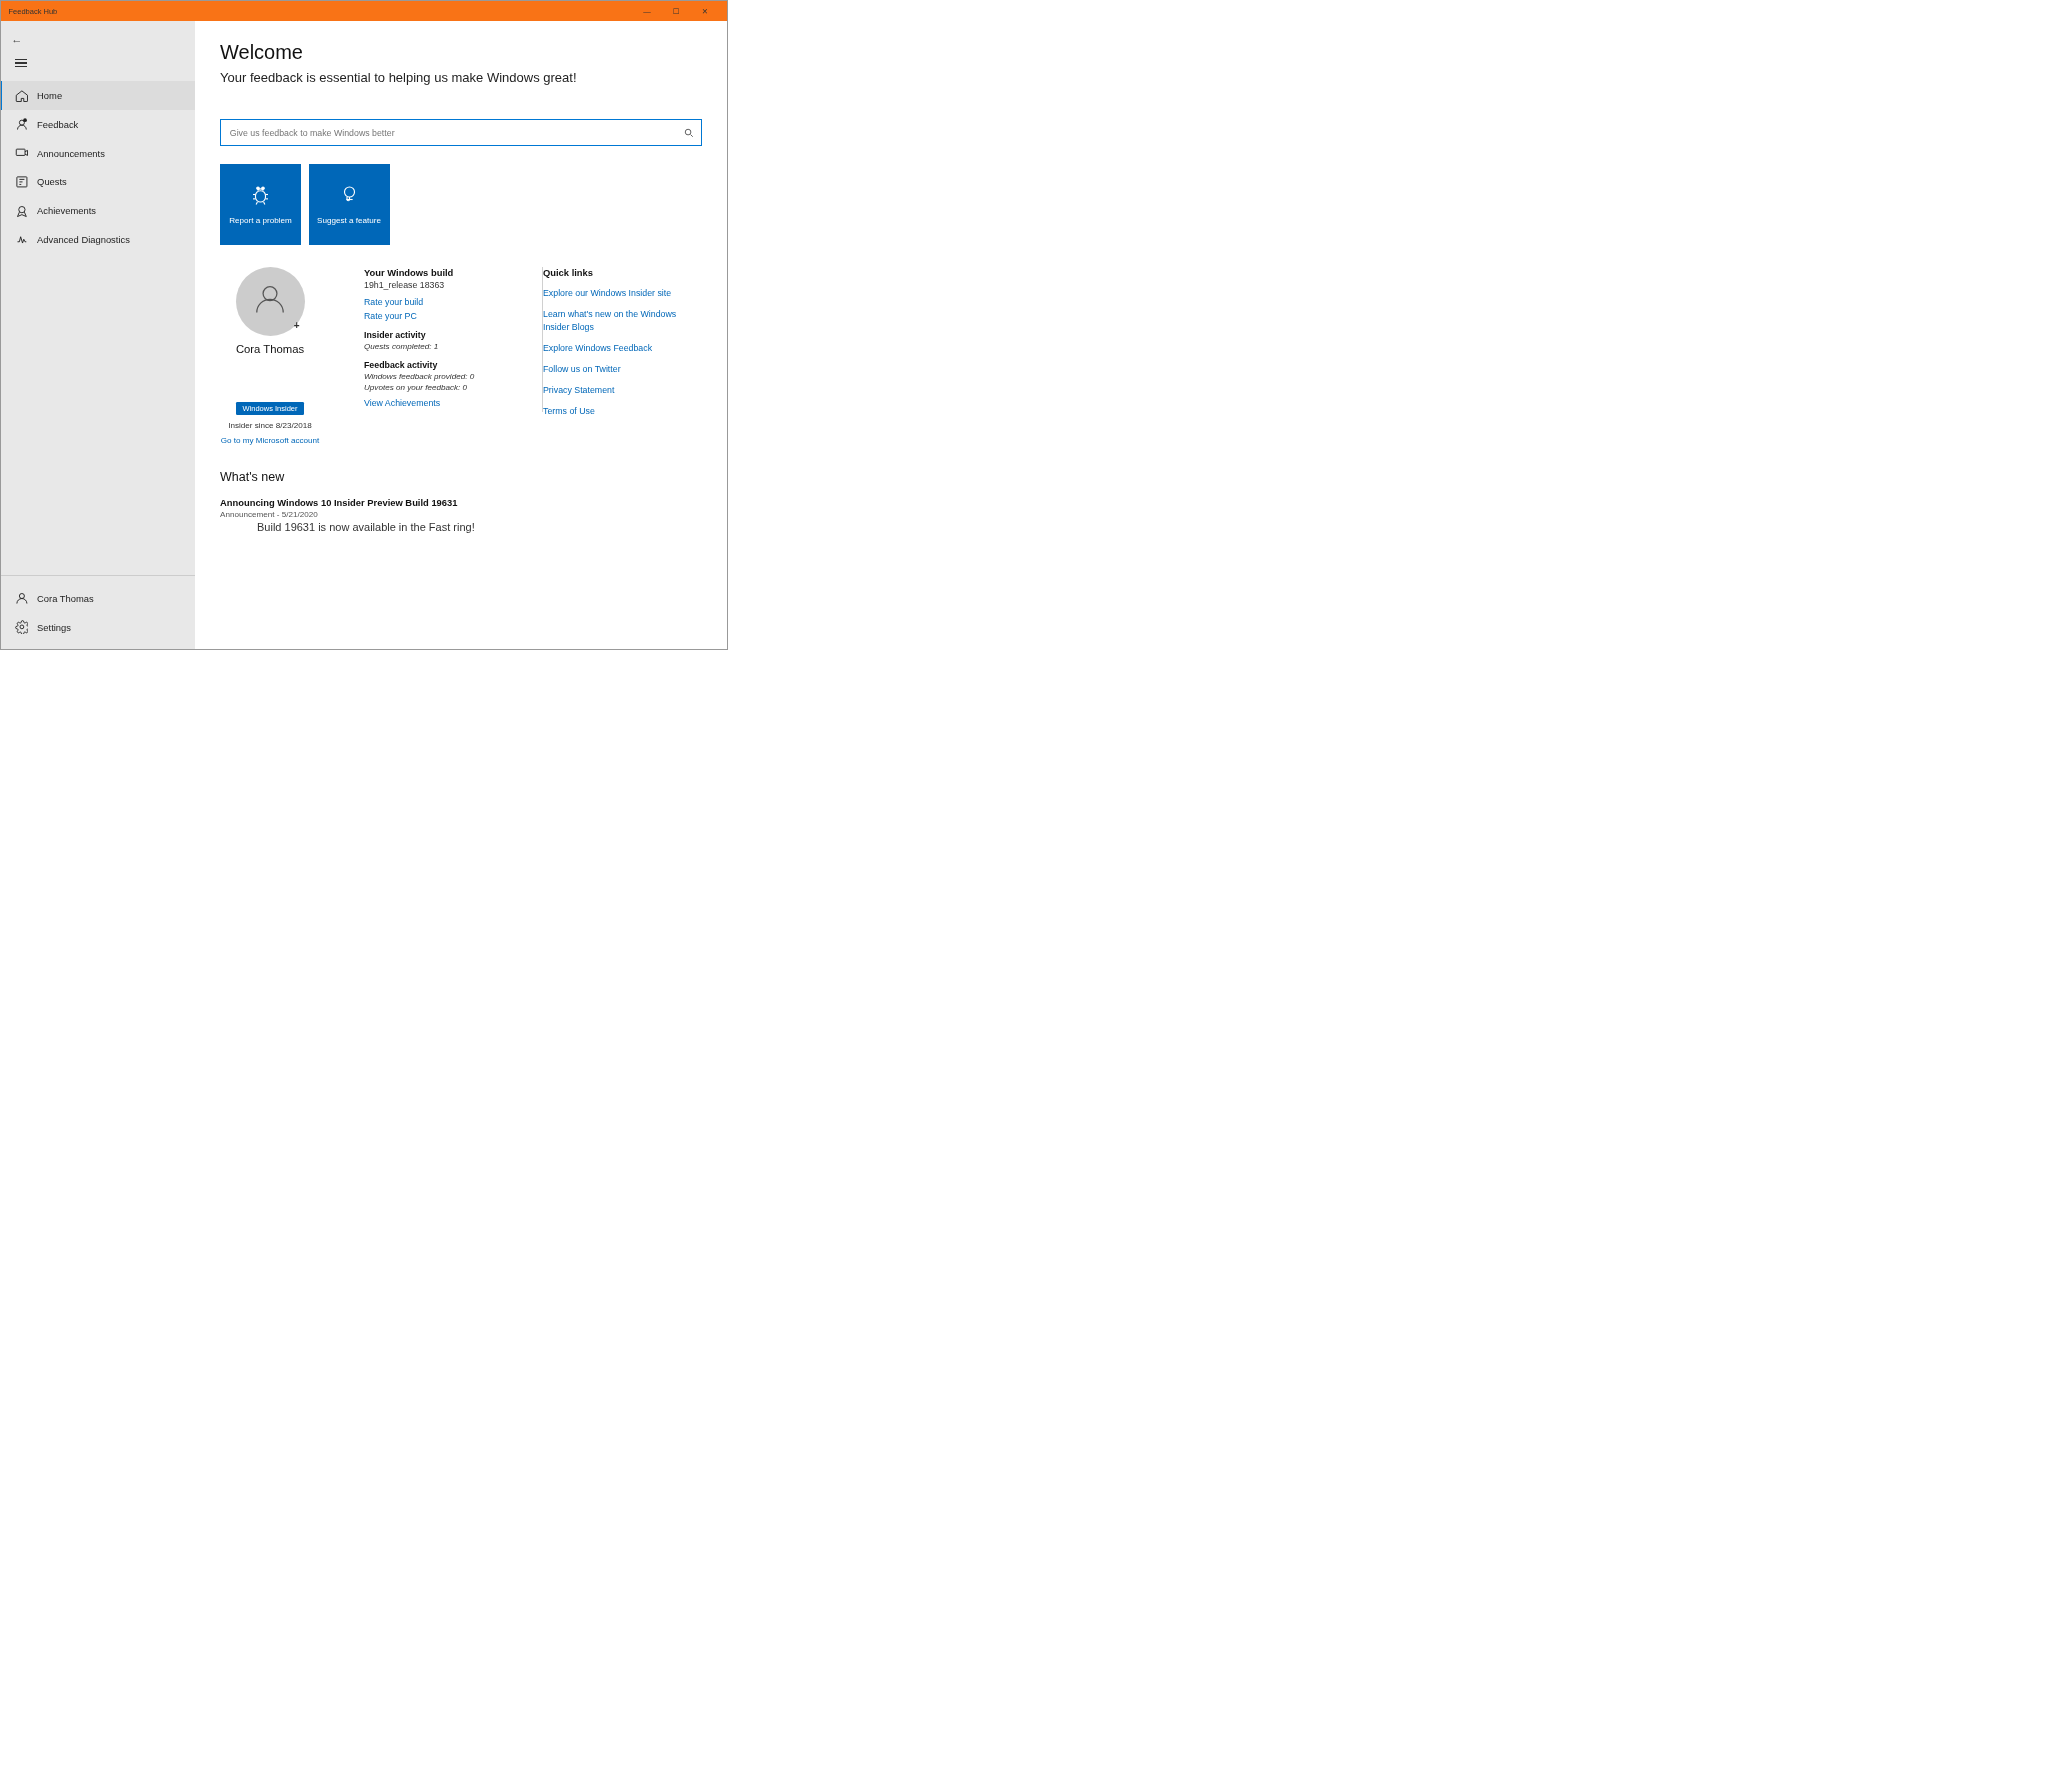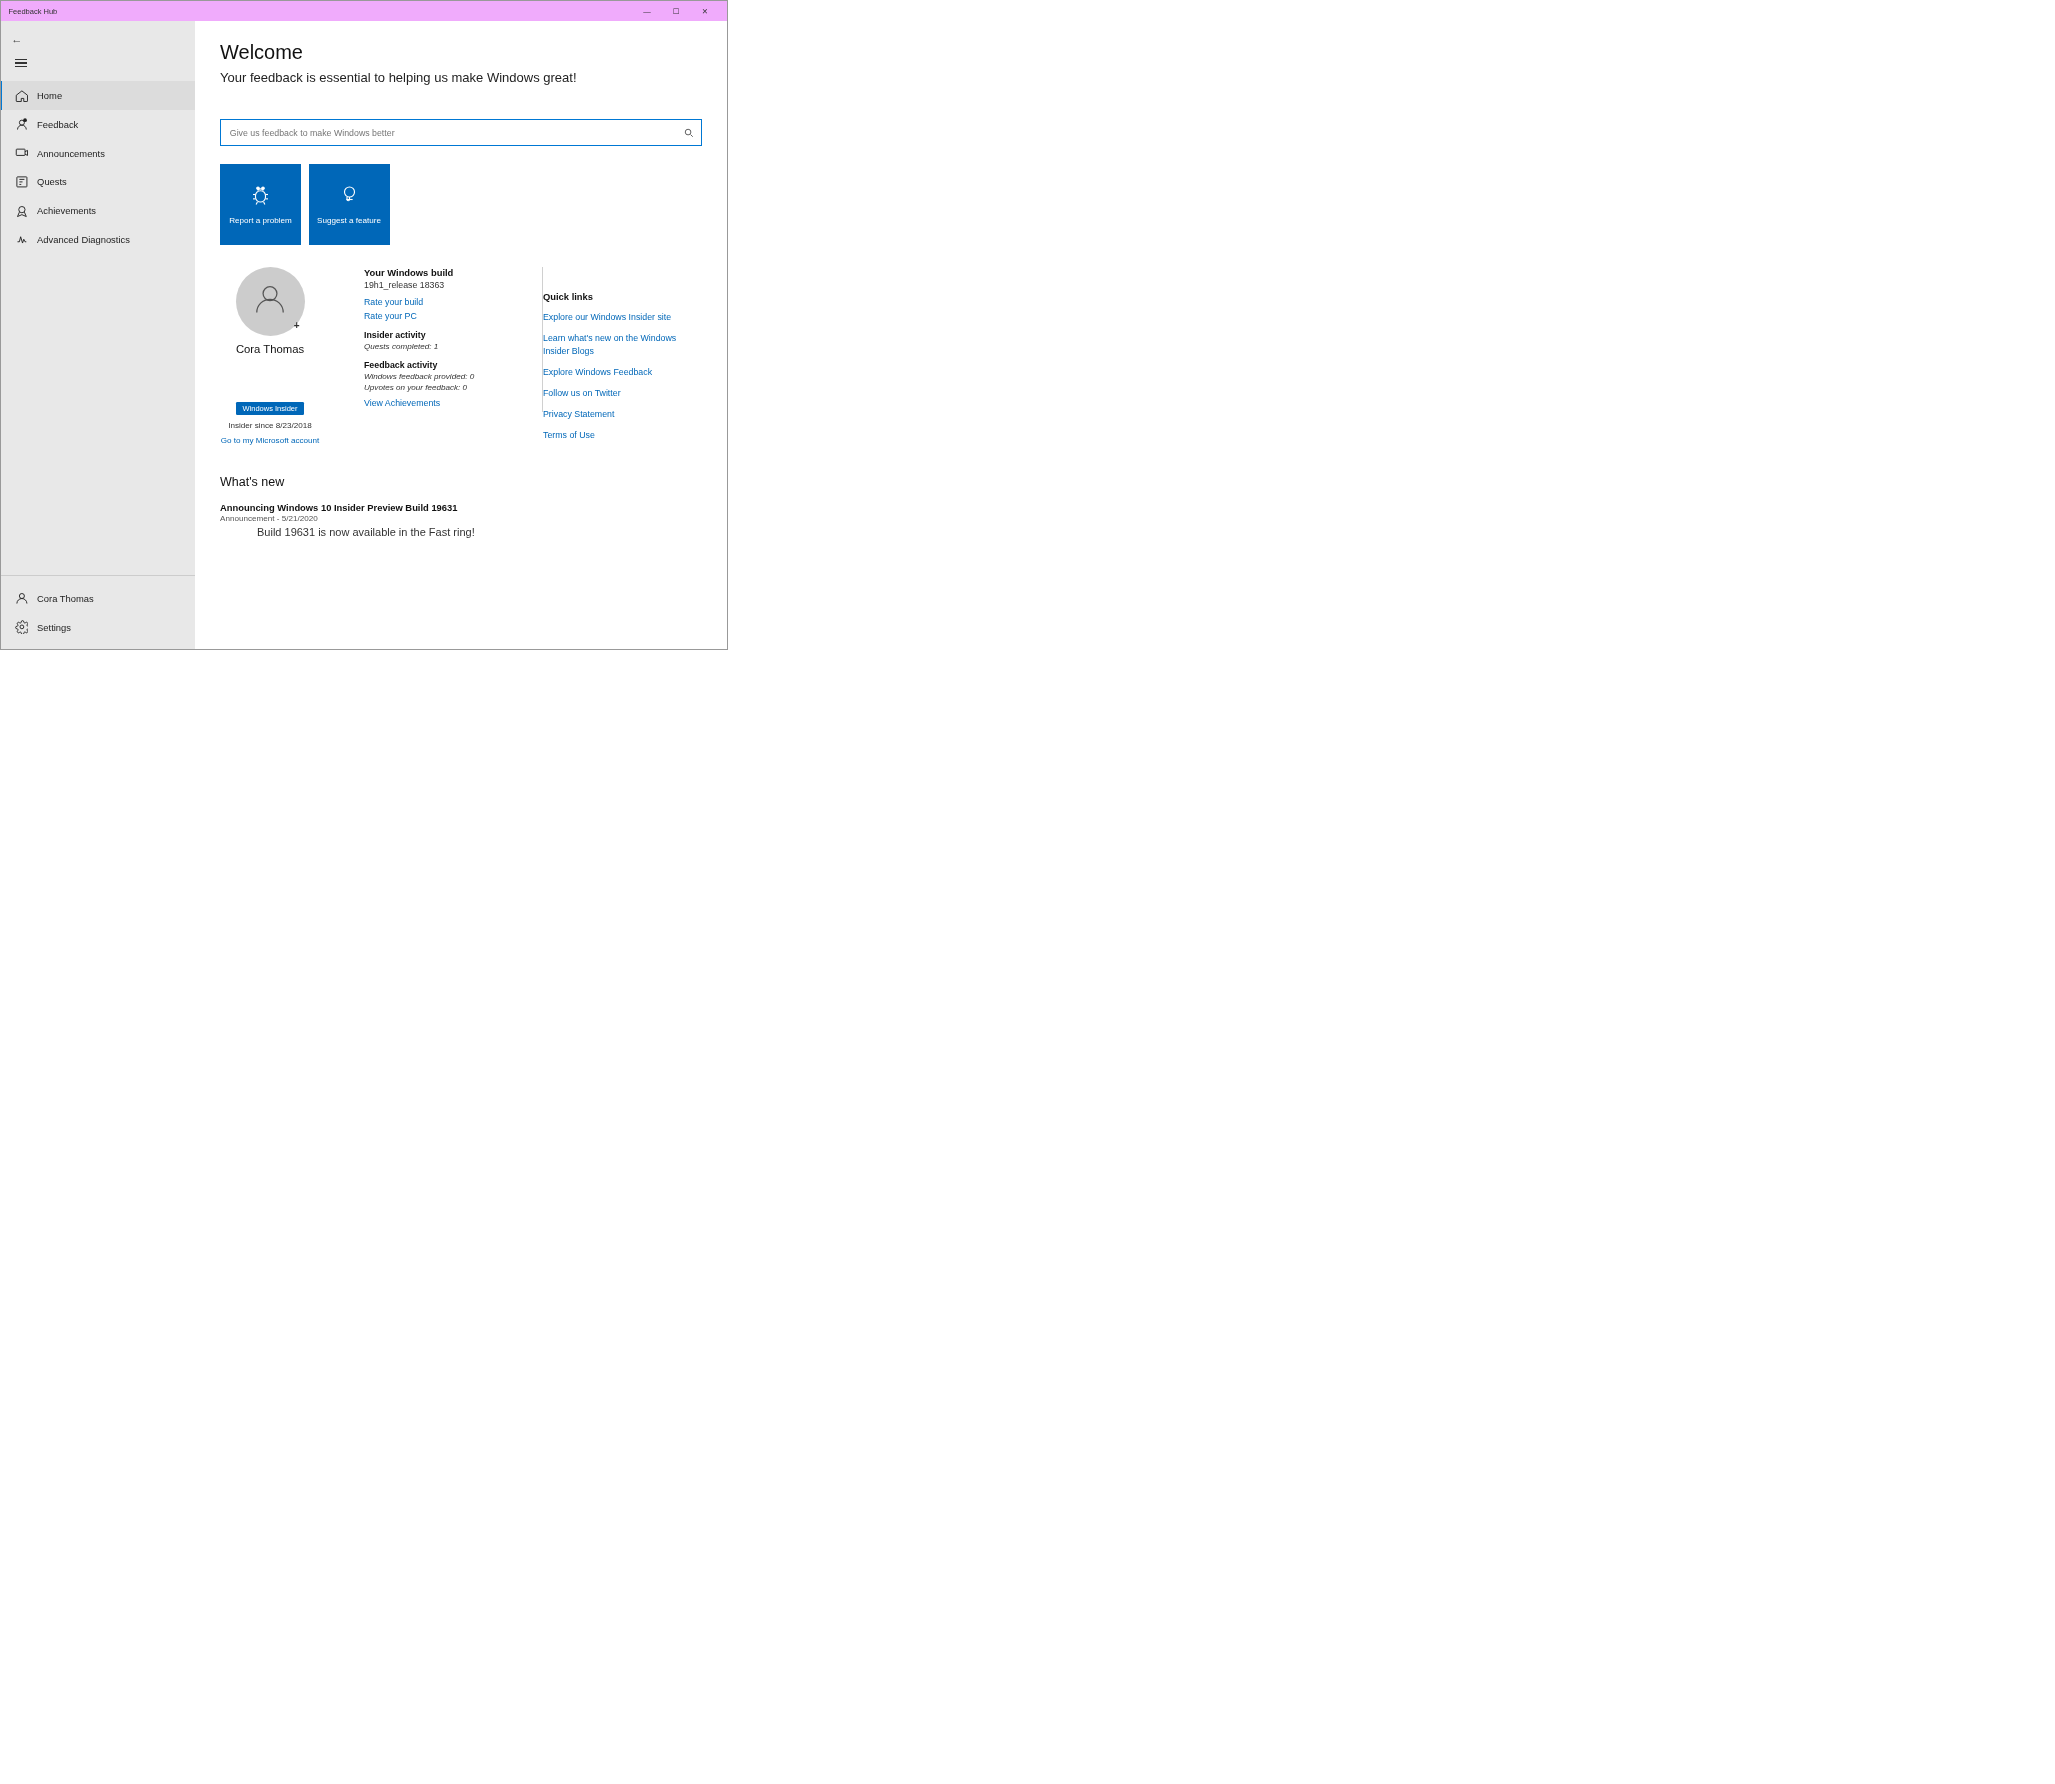--- a/index.html
+++ b/index.html
@@ -13,21 +13,21 @@
       flex-direction: column;
       border: 0.6px solid #999;
     }
 
     
     .titlebar {
       display: flex;
       align-items: center;
       justify-content: space-between;
       height: 20px;
-      background: #f0abfc;
+      background: #f97316;
       padding: 0 7.5px;
       flex-shrink: 0;
     }
     .titlebar-title {
       font-size: 7.5px;
       color: #333;
     }
     .titlebar-controls {
       display: flex;
       gap: 0;
@@ -295,21 +295,20 @@
     }
     .section-value {
       font-size: 8.1px;
       color: #333;
       margin-bottom: 1.3px;
       font-style: italic;
     }
 
     .profile-right {
       flex: 1;
-      margin-top: 24px;
     }
     .quick-links-title {
       font-size: 9.4px;
       font-weight: 600;
       color: #111;
       margin-bottom: 8.8px;
     }
     .quick-link {
       display: block;
       font-size: 8.8px;

